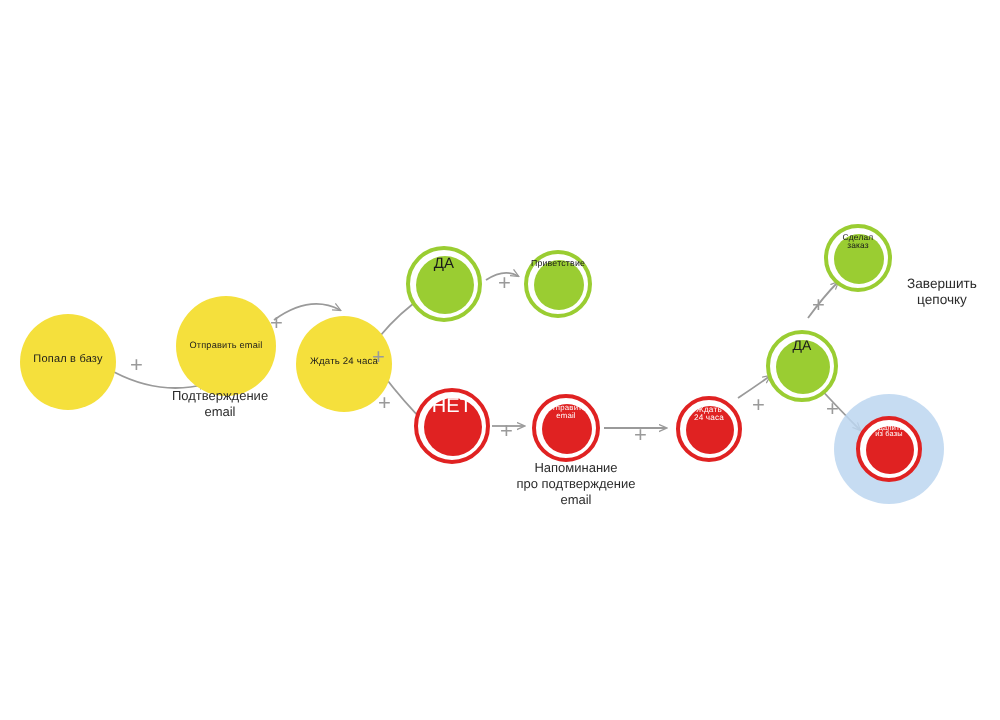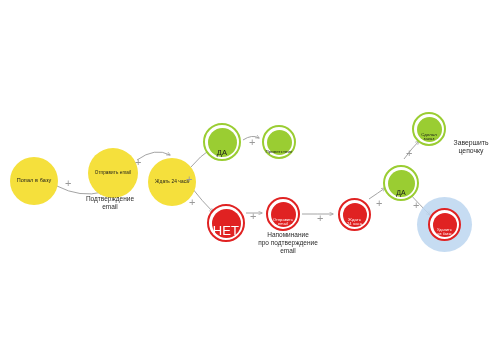--- a/index.html
+++ b/index.html
@@ -47,21 +47,21 @@
   }
   
   .node.ring {
     background: #ffffff;
   }
   .node.ring .inner {
     border-radius: 50%;
     width: 100%;
     height: 100%;
     display: flex;
-    align-items: flex-end;
+    align-items: flex-start;
     justify-content: center;
     text-align: center;
   }
   .node.green {
     border: 2px solid #9acd32;
   }
   .node.green .inner {
     background: #9acd32;
   }
   .node.red {
@@ -134,21 +134,21 @@
       <div class="node ring green" style="left: 203px; top: 123px; width: 38px; height: 38px; font-size: 7.5px; padding: 2.5px;">
         <div class="inner">
           <span class="node-label">ДА</span>
         </div>
       </div>
       <div class="node ring green" style="left: 262px; top: 125px; width: 34px; height: 34px; font-size: 4.4px; padding: 2.5px;">
         <div class="inner">
           <span class="node-label">Приветствие</span>
         </div>
       </div>
-      <div class="node ring red" style="left: 207px; top: 204px; width: 38px; height: 38px; font-size: 13px; padding: 2.5px;">
+      <div class="node ring red" style="left: 207px; top: 194px; width: 38px; height: 38px; font-size: 10px; padding: 2.5px;">
         <div class="inner">
           <span class="node-label">НЕТ</span>
         </div>
       </div>
       <div class="node ring red" style="left: 266px; top: 197px; width: 34px; height: 34px; font-size: 3.9px; padding: 2.5px;">
         <div class="inner">
           <span class="node-label">Отправить email</span>
         </div>
       </div>
       <div class="node ring red" style="left: 338px; top: 198px; width: 33px; height: 33px; font-size: 4.1px; padding: 2.5px;">

